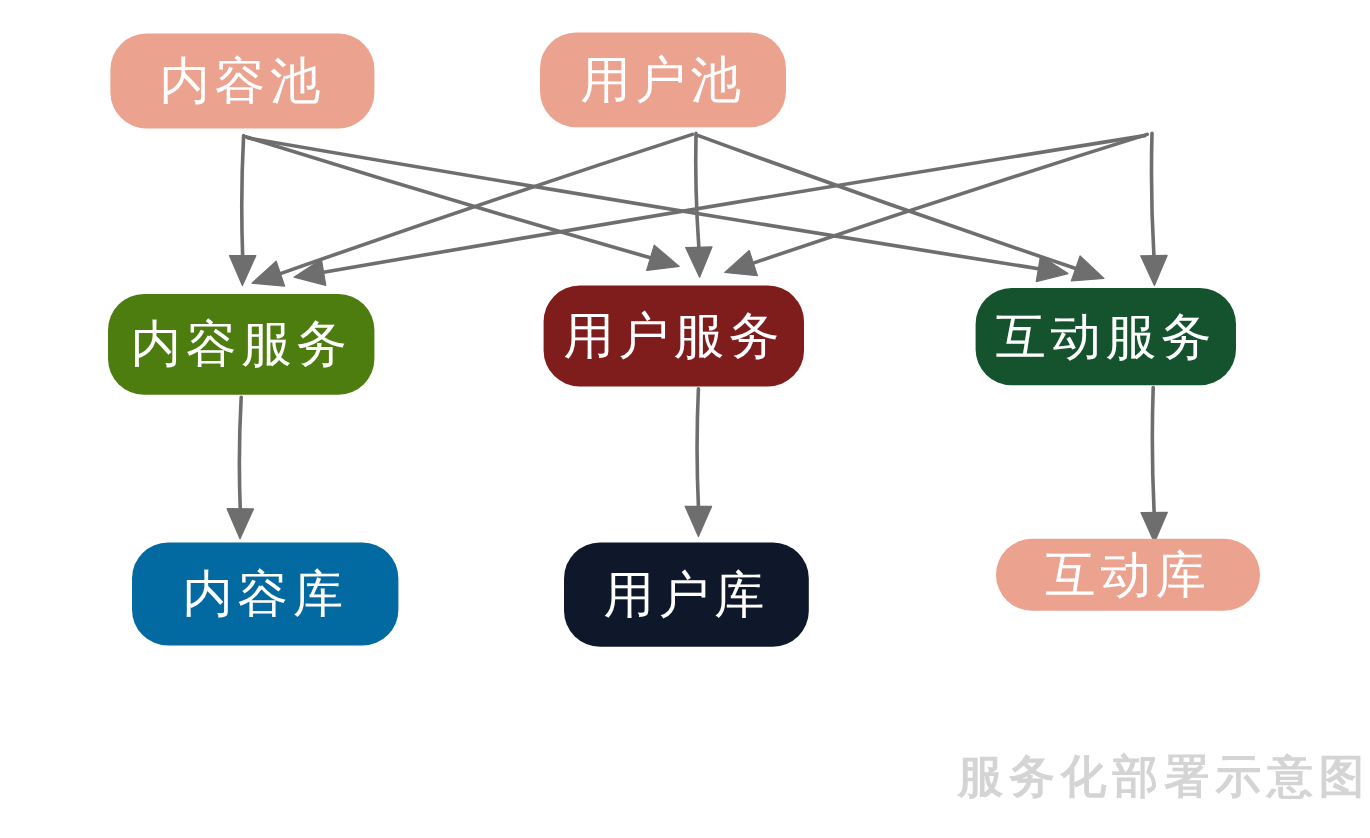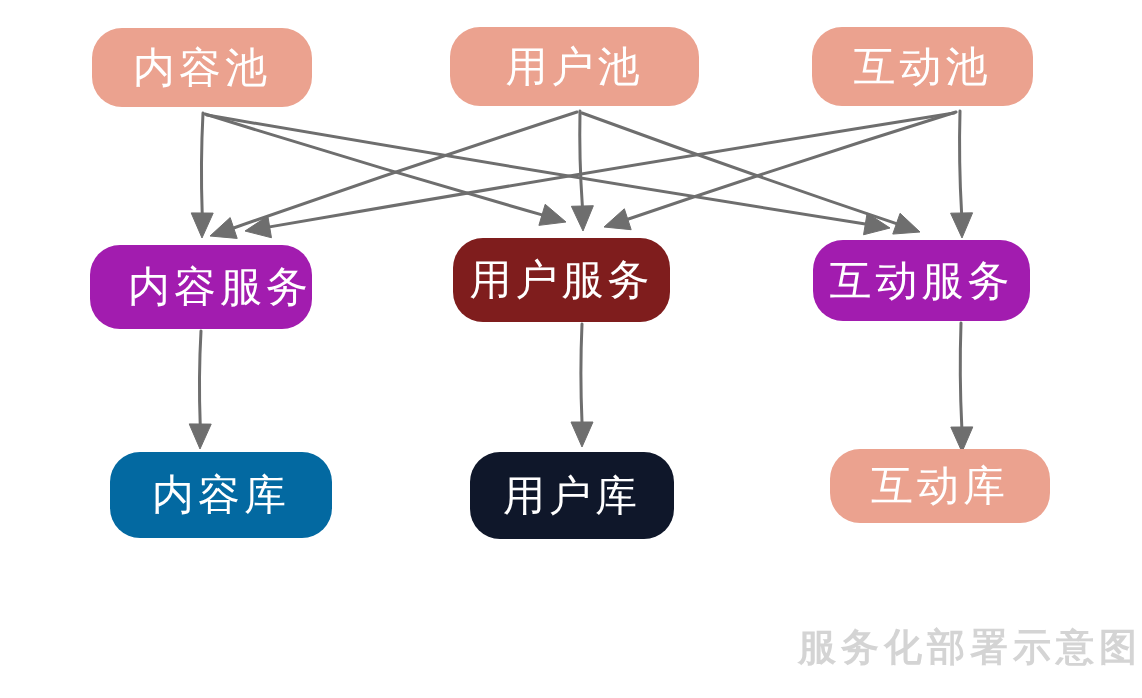--- a/index.html
+++ b/index.html
@@ -91,38 +91,35 @@
       </g>
       <g>
         <path d="M 961 323 Q 959.2031697853407 375.0174293126364 961.8062073730459 427.00075112292893" fill="none" stroke="#6e6e6e" stroke-width="3" stroke-linecap="round"></path>
         <polygon points="962,452 950.8065378671347,427.0860198787887 972.8058768789572,426.91548236706916" fill="#6e6e6e" stroke="#6e6e6e" stroke-width="1" stroke-linejoin="round"></polygon>
       </g>
     </svg>
 
   <div class="node" style="left: 92px; top: 28px; width: 220px; height: 79px; background: rgb(235, 162, 143); color: rgb(255, 255, 255);">
       <span>内容池</span>
     </div>
-    <div class="node" style="left: 450px; top: 27px; width: 249px; height: 79px; background: rgb(235, 162, 143); color: rgb(255, 255, 255);">
+    <div class="node" style="left: 450px; top: 27px; width: 205px; height: 79px; background: rgb(235, 162, 143); color: rgb(255, 255, 255);">
       <span>用户池</span>
     </div>
-    <div class="node" style="left: 812px; top: 27px; width: 221px; height: 79px; background: rgb(235, 162, 143); color: rgb(255, 255, 255);">
-      <span>互动池</span>
-    </div>
-    <div class="node" style="left: 90px; top: 245px; width: 222px; height: 84px; background: #a21caf; color: rgb(255, 255, 255); justify-content: flex-end;">
+    <div class="node" style="left: 90px; top: 245px; width: 222px; height: 84px; background: #4d7c0f; color: rgb(255, 255, 255);">
       <span>内容服务</span>
     </div>
     <div class="node" style="left: 453px; top: 238px; width: 217px; height: 84px; background: #7f1d1d; color: rgb(255, 255, 255);">
       <span>用户服务</span>
     </div>
-    <div class="node" style="left: 813px; top: 240px; width: 217px; height: 81px; background: #a21caf; color: rgb(255, 255, 255);">
+    <div class="node" style="left: 813px; top: 240px; width: 217px; height: 81px; background: #14532d; color: rgb(255, 255, 255);">
       <span>互动服务</span>
     </div>
     <div class="node" style="left: 110px; top: 452px; width: 222px; height: 86px; background: #0369a1; color: rgb(255, 255, 255);">
       <span>内容库</span>
     </div>
     <div class="node" style="left: 470px; top: 452px; width: 204px; height: 87px; background: #0f172a; color: rgb(255, 255, 255);">
       <span>用户库</span>
     </div>
-    <div class="node" style="left: 830px; top: 449px; width: 220px; height: 74px; background: rgb(235, 162, 143); color: rgb(255, 255, 255);">
+    <div class="node" style="left: 830px; top: 449px; width: 220px; height: 60px; background: rgb(235, 162, 143); color: rgb(255, 255, 255);">
       <span>互动库</span>
     </div>
     <div class="caption" style="color: rgb(212, 212, 212);">服务化部署示意图</div>
 </div>
 
 </body></html>

